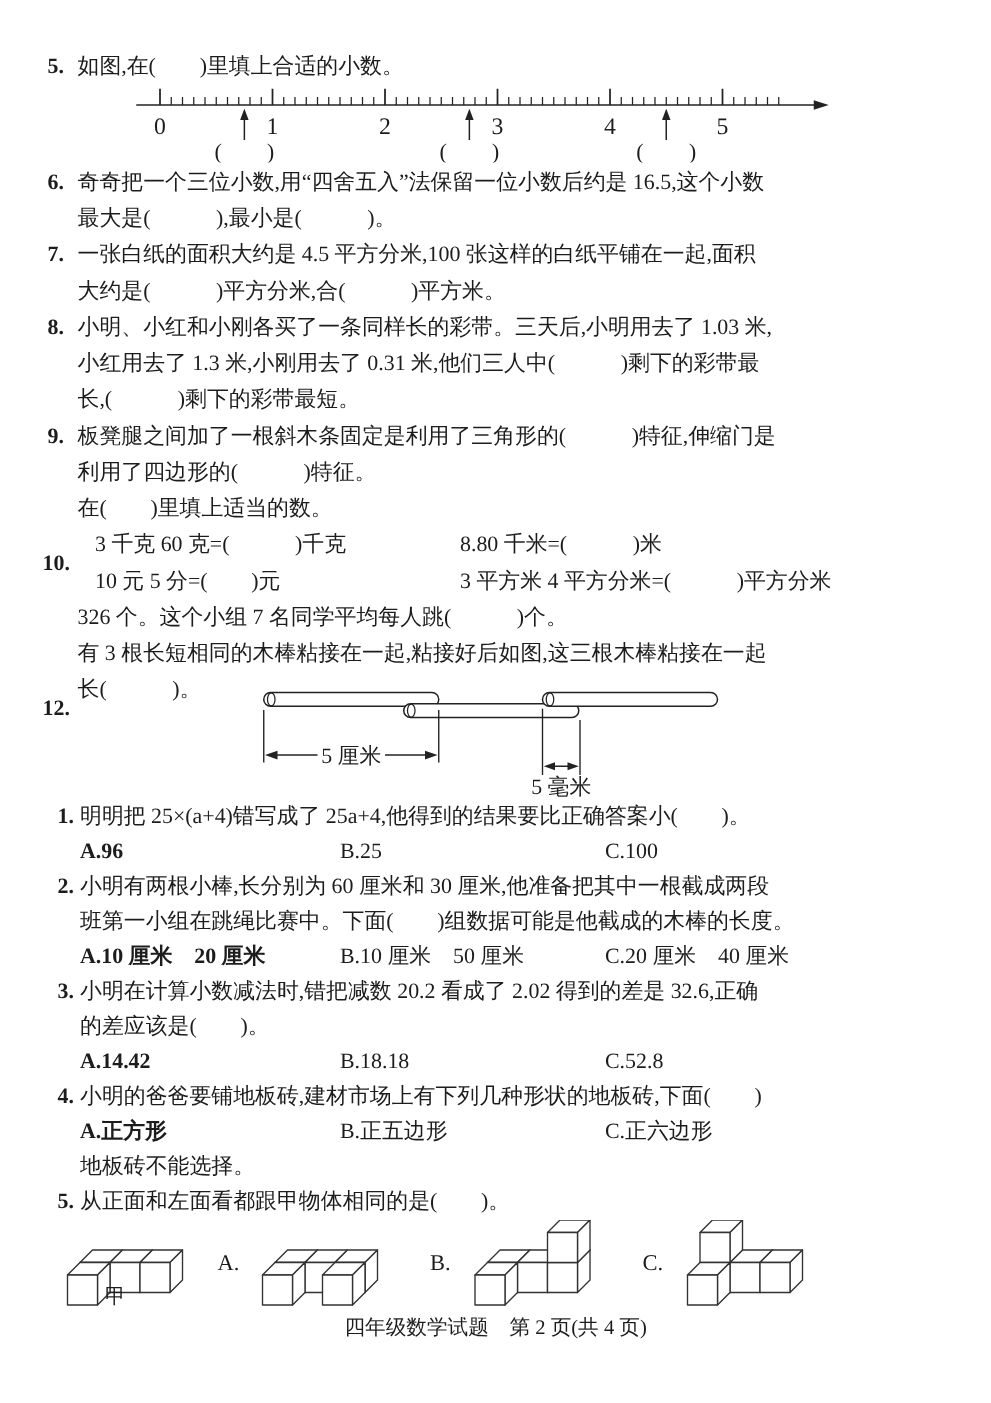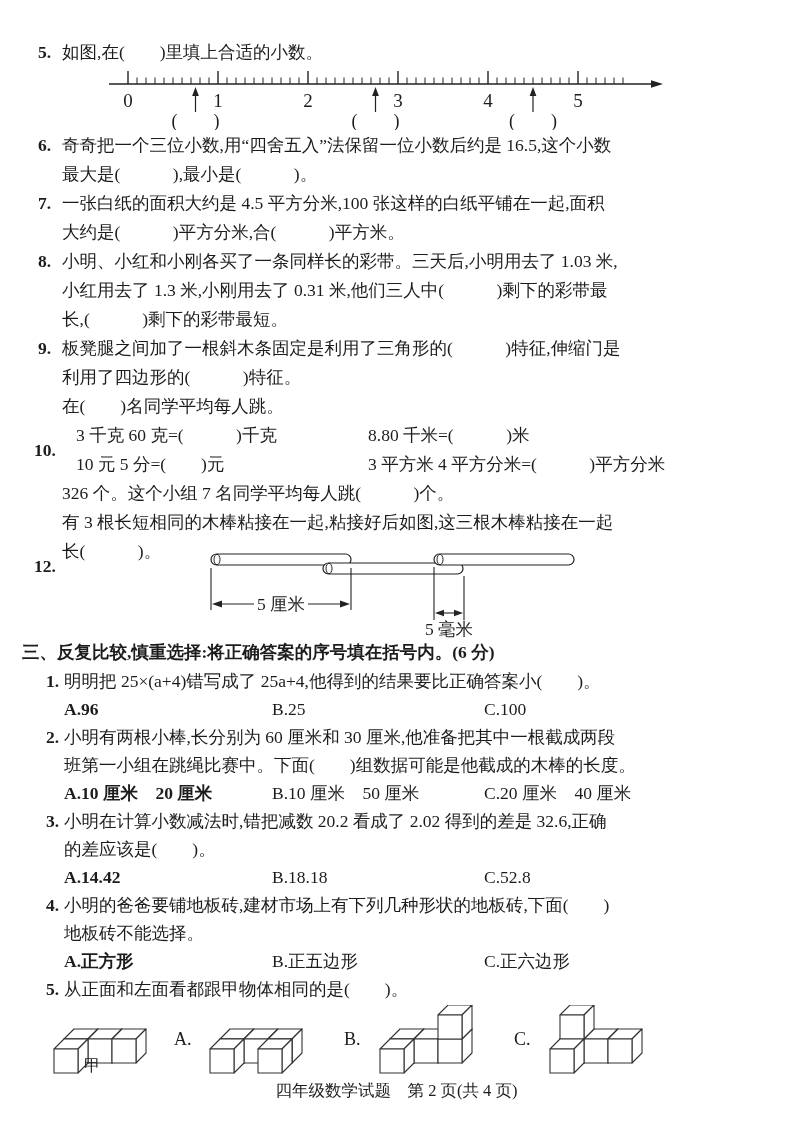--- a/index.html
+++ b/index.html
@@ -142,21 +142,21 @@
       <div class="line">小红用去了 1.3 米,小刚用去了 0.31 米,他们三人中(　　　)剩下的彩带最</div>
       <div class="line">长,(　　　)剩下的彩带最短。</div>
     </div>
 
     <div class="q">
       <div class="line"><span class="num">9.</span><span>板凳腿之间加了一根斜木条固定是利用了三角形的(　　　)特征,伸缩门是</span></div>
       <div class="line">利用了四边形的(　　　)特征。</div>
     </div>
 
     <div class="q two">
-      <div class="line"><span class="num">10.</span><span>在(　　)名同学平均每人跳。</span></div>
+      <div class="line"><span class="num">10.</span><span>在(　　)里填上适当的数。</span></div>
       <div class="line"><span class="colA">3 千克 60 克=(　　　)千克</span><span>8.80 千米=(　　　)米</span></div>
       <div class="line"><span class="colA">10 元 5 分=(　　)元</span><span>3 平方米 4 平方分米=(　　　)平方分米</span></div>
     </div>
 
     <div class="q two">
       <div class="line">326 个。这个小组 7 名同学平均每人跳(　　　)个。</div>
     </div>
 
     <div class="q two">
       <div class="line"><span class="num">12.</span><span>有 3 根长短相同的木棒粘接在一起,粘接好后如图,这三根木棒粘接在一起</span></div>
@@ -184,43 +184,42 @@
           <polygon points="259,65 268,61.8 268,68.2" fill="#222"></polygon>
           <polygon points="287,65 278,61.8 278,68.2" fill="#222"></polygon>
           <text x="273" y="87" text-anchor="middle" font-size="17.5">5 毫米</text>
         </svg>
     </div>
 
   </section>
 
   <section>
 
-    <div class="sec-head">三、反复比较,慎重选择:将正确答案的序号填在括号内。(6 分)</div>
 
     <div class="cq">
       <div class="line"><span class="num">1.</span><span>明明把 25×(a+4)错写成了 25a+4,他得到的结果要比正确答案小(　　)。</span></div>
       <div class="line opts"><span class="oA">A.96</span><span class="oB">B.25</span><span>C.100</span></div>
     </div>
 
     <div class="cq">
       <div class="line"><span class="num">2.</span><span>小明有两根小棒,长分别为 60 厘米和 30 厘米,他准备把其中一根截成两段</span></div>
       <div class="line">班第一小组在跳绳比赛中。下面(　　)组数据可能是他截成的木棒的长度。</div>
       <div class="line opts"><span class="oA">A.10 厘米　20 厘米</span><span class="oB">B.10 厘米　50 厘米</span><span>C.20 厘米　40 厘米</span></div>
     </div>
 
     <div class="cq">
       <div class="line"><span class="num">3.</span><span>小明在计算小数减法时,错把减数 20.2 看成了 2.02 得到的差是 32.6,正确</span></div>
       <div class="line">的差应该是(　　)。</div>
       <div class="line opts"><span class="oA">A.14.42</span><span class="oB">B.18.18</span><span>C.52.8</span></div>
     </div>
 
     <div class="cq">
       <div class="line"><span class="num">4.</span><span>小明的爸爸要铺地板砖,建材市场上有下列几种形状的地板砖,下面(　　)</span></div>
+      <div class="line opts"><span class="oA">A.正方形</span><span class="oB">B.正五边形</span><span>C.正六边形</span></div>
       <div class="line">地板砖不能选择。</div>
-      <div class="line opts"><span class="oA">A.正方形</span><span class="oB">B.正五边形</span><span>C.正六边形</span></div>
     </div>
 
     <div class="cq">
       <div class="line"><span class="num">5.</span><span>从正面和左面看都跟甲物体相同的是(　　)。</span></div>
     </div>
 
     <div class="figrow">
       <svg class="abs" style="left:50px;top:0;" width="100" height="70" viewBox="0 0 100 70">
           <polygon points="14,34 24,24 48,24 38,34" fill="#fff" stroke="#333" stroke-width="1.1" stroke-linejoin="round"></polygon>
           <polygon points="38,34 48,24 48,48 38,58" fill="#fff" stroke="#333" stroke-width="1.1" stroke-linejoin="round"></polygon>

